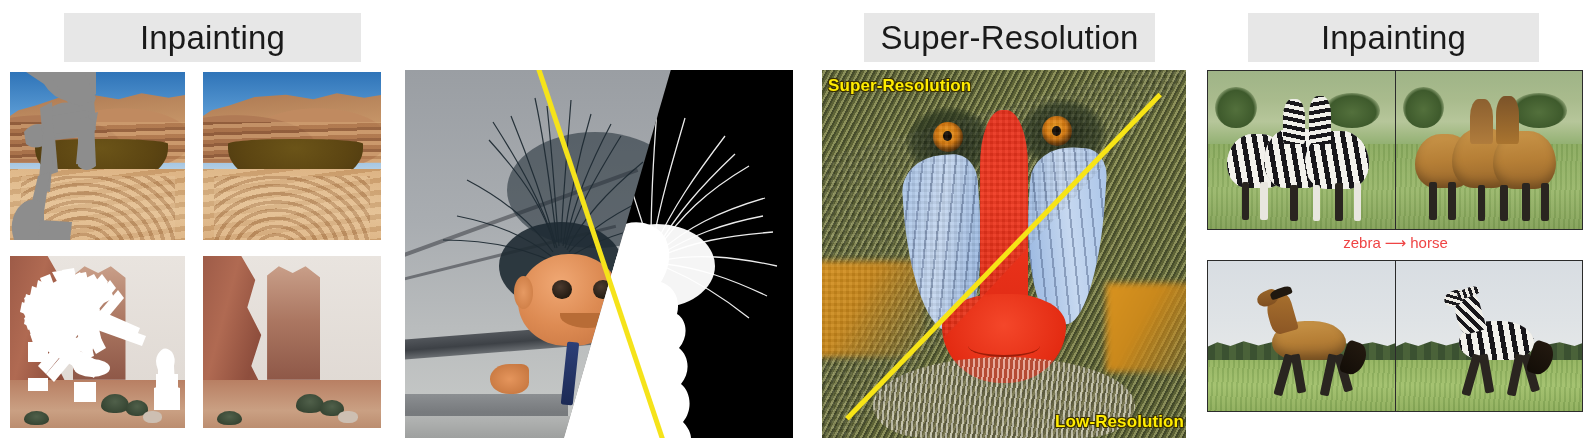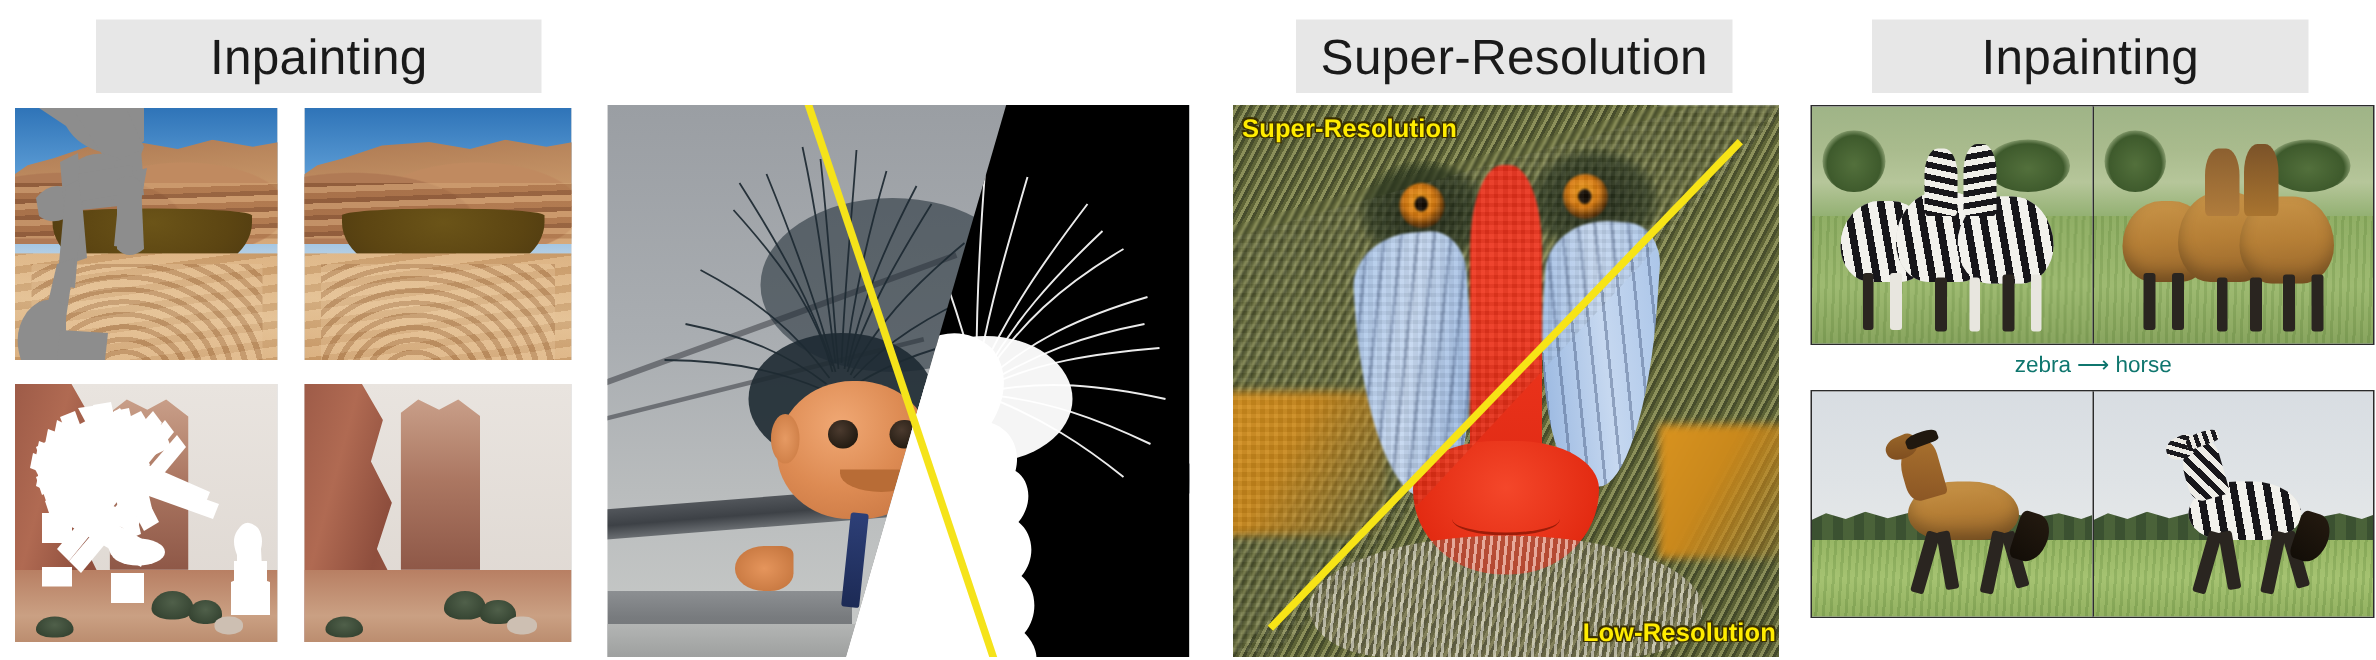--- a/index.html
+++ b/index.html
@@ -214,21 +214,21 @@
 
   
   .gen-pair { position:absolute; display:flex; border:1px solid #2b2b2b; }
   .gen-img { position:relative; overflow:hidden; }
   .gen-img + .gen-img { border-left:1px solid #2b2b2b; }
   .gen-caption {
     position:absolute;
     width:100%;
     text-align:center;
     font-size:15px;
-    color:#0f766e;
+    color:#ef4444;
     white-space:nowrap;
   }
   .gen-caption .arrow { display:inline-block; margin:0 4px; }
 
   .savanna-sky { position:absolute; inset:0;
     background: linear-gradient(180deg,#9fb487 0%,#a9bb8d 18%,#b6c69a 32%,#8fae6e 48%,#7da05c 100%); }
   .savanna-grass { position:absolute; left:0; top:46%; width:100%; height:54%;
     background:
       repeating-linear-gradient(92deg, rgba(120,150,70,.35) 0px, rgba(120,150,70,.35) 2px, rgba(168,190,110,.3) 2px, rgba(168,190,110,.3) 5px),
       linear-gradient(180deg,#86a862 0%,#9ab973 55%,#7b9a58 100%); }

